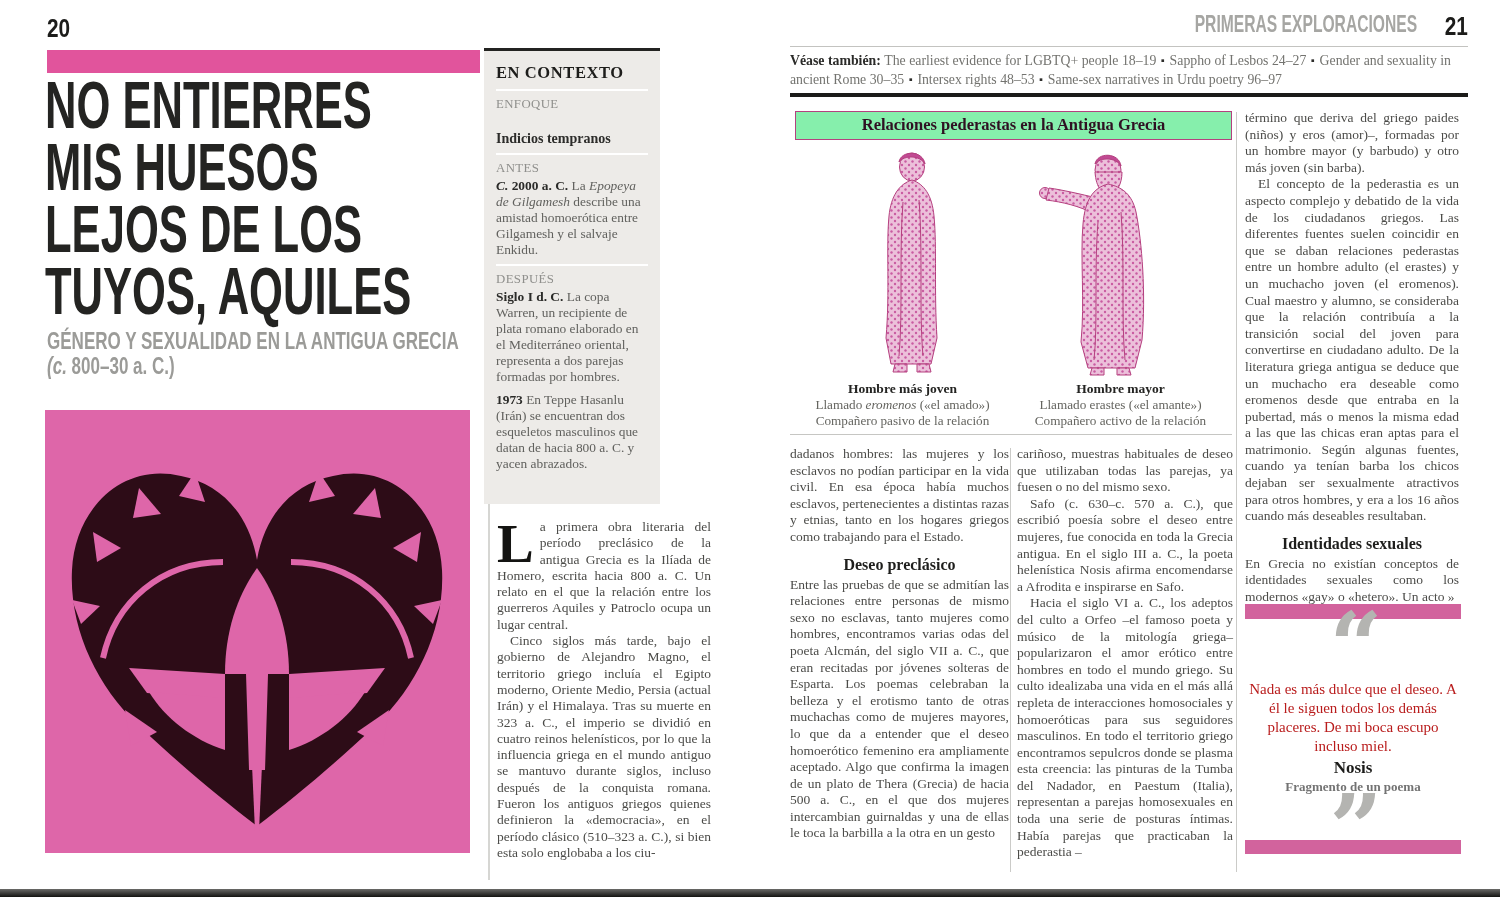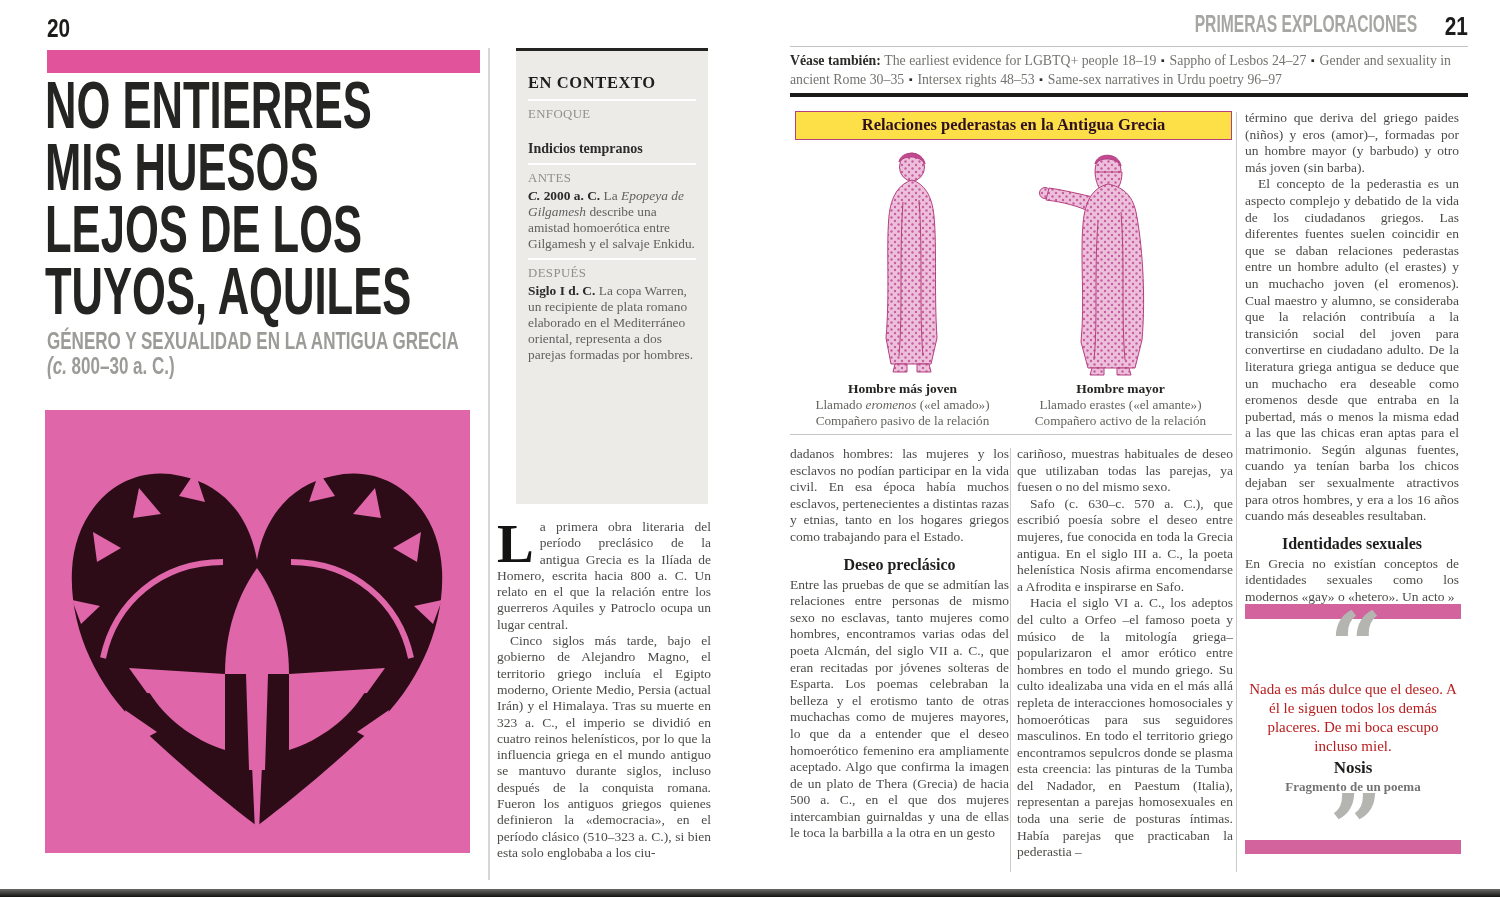--- a/index.html
+++ b/index.html
@@ -13,22 +13,22 @@
   .topbar{left:47px;top:50px;width:433px;height:23px;background:#e1549c;}
   .headline{left:45px;top:74px;transform:scaleX(.66);transform-origin:left top;
             font-family:"Liberation Sans",sans-serif;font-weight:700;font-size:66px;line-height:62px;
             color:#242422;white-space:nowrap;letter-spacing:0;}
   .subtitle{left:47px;top:329px;transform:scaleX(.74);transform-origin:left top;
             font-family:"Liberation Sans",sans-serif;font-weight:700;font-size:23px;line-height:25px;
             color:#9b9b98;white-space:nowrap;}
   .artwork{left:45px;top:410px;width:425px;height:443px;}
   .vrule-gutter{left:488px;top:48px;width:2px;height:832px;background:#d6d6d3;}
 
-  .sidebar{left:516px;top:48px;width:192px;height:456px;background:#edebe8;border-top:3px solid #232321;
-           padding:22px 12px;box-sizing:border-box;overflow:hidden;}
+  .sidebar{left:484px;top:48px;width:176px;height:456px;background:#edebe8;border-top:3px solid #232321;
+           padding:12px 12px;box-sizing:border-box;overflow:hidden;}
   .sb-heading{font-weight:700;font-size:16.5px;letter-spacing:.6px;color:#1d1d1b;}
   .sb-rule{height:2px;background:#ffffff;margin:6px 0 6px;}
   .sb-label{font-size:12.8px;color:#8f8f8c;letter-spacing:.4px;}
   .sb-value{font-weight:700;font-size:14px;color:#2c2c2a;margin-top:19px;}
   .sb-p{font-size:13.4px;line-height:16px;color:#61615e;margin-top:2px;}
   .sb-p.gap{margin-top:7px;}
 
   .body-left{left:497px;top:519px;width:214px;font-size:13.5px;line-height:16.3px;color:#4b4b48;
              text-align:justify;}
   .dropcap{float:left;font-weight:700;font-size:55px;line-height:43px;color:#141412;padding:3px 6px 0 0;}
@@ -38,21 +38,21 @@
   
   .header-row{left:790px;top:11px;width:678px;display:flex;justify-content:flex-end;align-items:flex-start;}
   .section-header{font-family:"Liberation Sans",sans-serif;font-weight:700;font-size:23px;color:#a6a6a3;
                   transform:scaleX(.68);transform-origin:right top;white-space:nowrap;margin-right:22px;}
   .pnum-right{font-family:"Liberation Sans",sans-serif;font-weight:700;font-size:26px;color:#1c1c1a;
               transform:scaleX(.8);transform-origin:right top;}
   .hr-thin{left:790px;top:46px;width:678px;height:1px;background:#c3c3c0;}
   .see-also{left:790px;top:52px;width:664px;font-size:13.8px;line-height:17.5px;color:#73736f;}
   .hr-thick{left:790px;top:93px;width:678px;height:4px;background:#1b1b19;}
 
-  .fig-title{left:795px;top:111px;width:437px;height:29px;background:#fde047;border:1px solid #b4417f;
+  .fig-title{left:795px;top:111px;width:437px;height:29px;background:#86efac;border:1px solid #b4417f;
              box-sizing:border-box;line-height:26px;text-align:center;font-weight:700;font-size:16.5px;color:#2f1022;}
   .figures{left:795px;top:142px;width:437px;height:234px;}
   .caption{text-align:center;}
   .caption-l{left:800px;top:380px;width:205px;}
   .caption-r{left:1018px;top:380px;width:205px;}
   .cap-title{font-weight:700;font-size:13.5px;line-height:17px;color:#242422;}
   .cap-line{font-size:13.2px;line-height:16.3px;color:#64645f;}
   .hr-captions{left:790px;top:434px;width:442px;height:1px;background:#c6c6c3;}
 
   .col{font-size:13.5px;line-height:16.6px;color:#4b4b48;text-align:justify;}
@@ -145,20 +145,21 @@
     <div class="sb-heading">EN CONTEXTO</div>
     <div class="sb-rule"></div>
     <div class="sb-label">ENFOQUE</div>
     <div class="sb-value">Indicios tempranos</div>
     <div class="sb-rule"></div>
     <div class="sb-label">ANTES</div>
     <div class="sb-p"><span class="sg-bi">C. </span><span class="sg-b">2000 a. C. </span><span class="sg-r">La </span><span class="sg-i">Epopeya de Gilgamesh</span><span class="sg-r"> describe una amistad homoerótica entre Gilgamesh y el salvaje Enkidu.</span></div>
     <div class="sb-rule"></div>
     <div class="sb-label">DESPUÉS</div>
     <div class="sb-p"><span class="sg-b">Siglo I d. C. </span><span class="sg-r">La copa Warren, un recipiente de plata romano elaborado en el Mediterráneo oriental, representa a dos parejas formadas por hombres.</span></div>
+    <div class="sb-p gap"><span class="sg-b">1973 </span><span class="sg-r">En Teppe Hasanlu (Irán) se encuentran dos esqueletos masculinos que datan de hacia 800 a. C. y yacen abrazados.</span></div>
   </div>
 
   <div class="abs body-left">
     <p><span class="dropcap">L</span><span>a primera obra literaria del período preclásico de la antigua Grecia es la Ilíada de Homero, escrita hacia 800 a. C. Un relato en el que la relación entre los guerreros Aquiles y Patroclo ocupa un lugar central.</span></p>
     <p class="p-indent">Cinco siglos más tarde, bajo el gobierno de Alejandro Magno, el territorio griego incluía el Egipto moderno, Oriente Medio, Persia (actual Irán) y el Himalaya. Tras su muerte en 323 a. C., el imperio se dividió en cuatro reinos helenísticos, por lo que la influencia griega en el mundo antiguo se mantuvo durante siglos, incluso después de la conquista romana. Fueron los antiguos griegos quienes definieron la «democracia», en el período clásico (510–323 a. C.), si bien esta solo englobaba a los ciu-</p>
   </div>
 
   <div class="abs header-row">
     <div class="section-header">PRIMERAS EXPLORACIONES</div>
     <div class="pnum-right">21</div>

